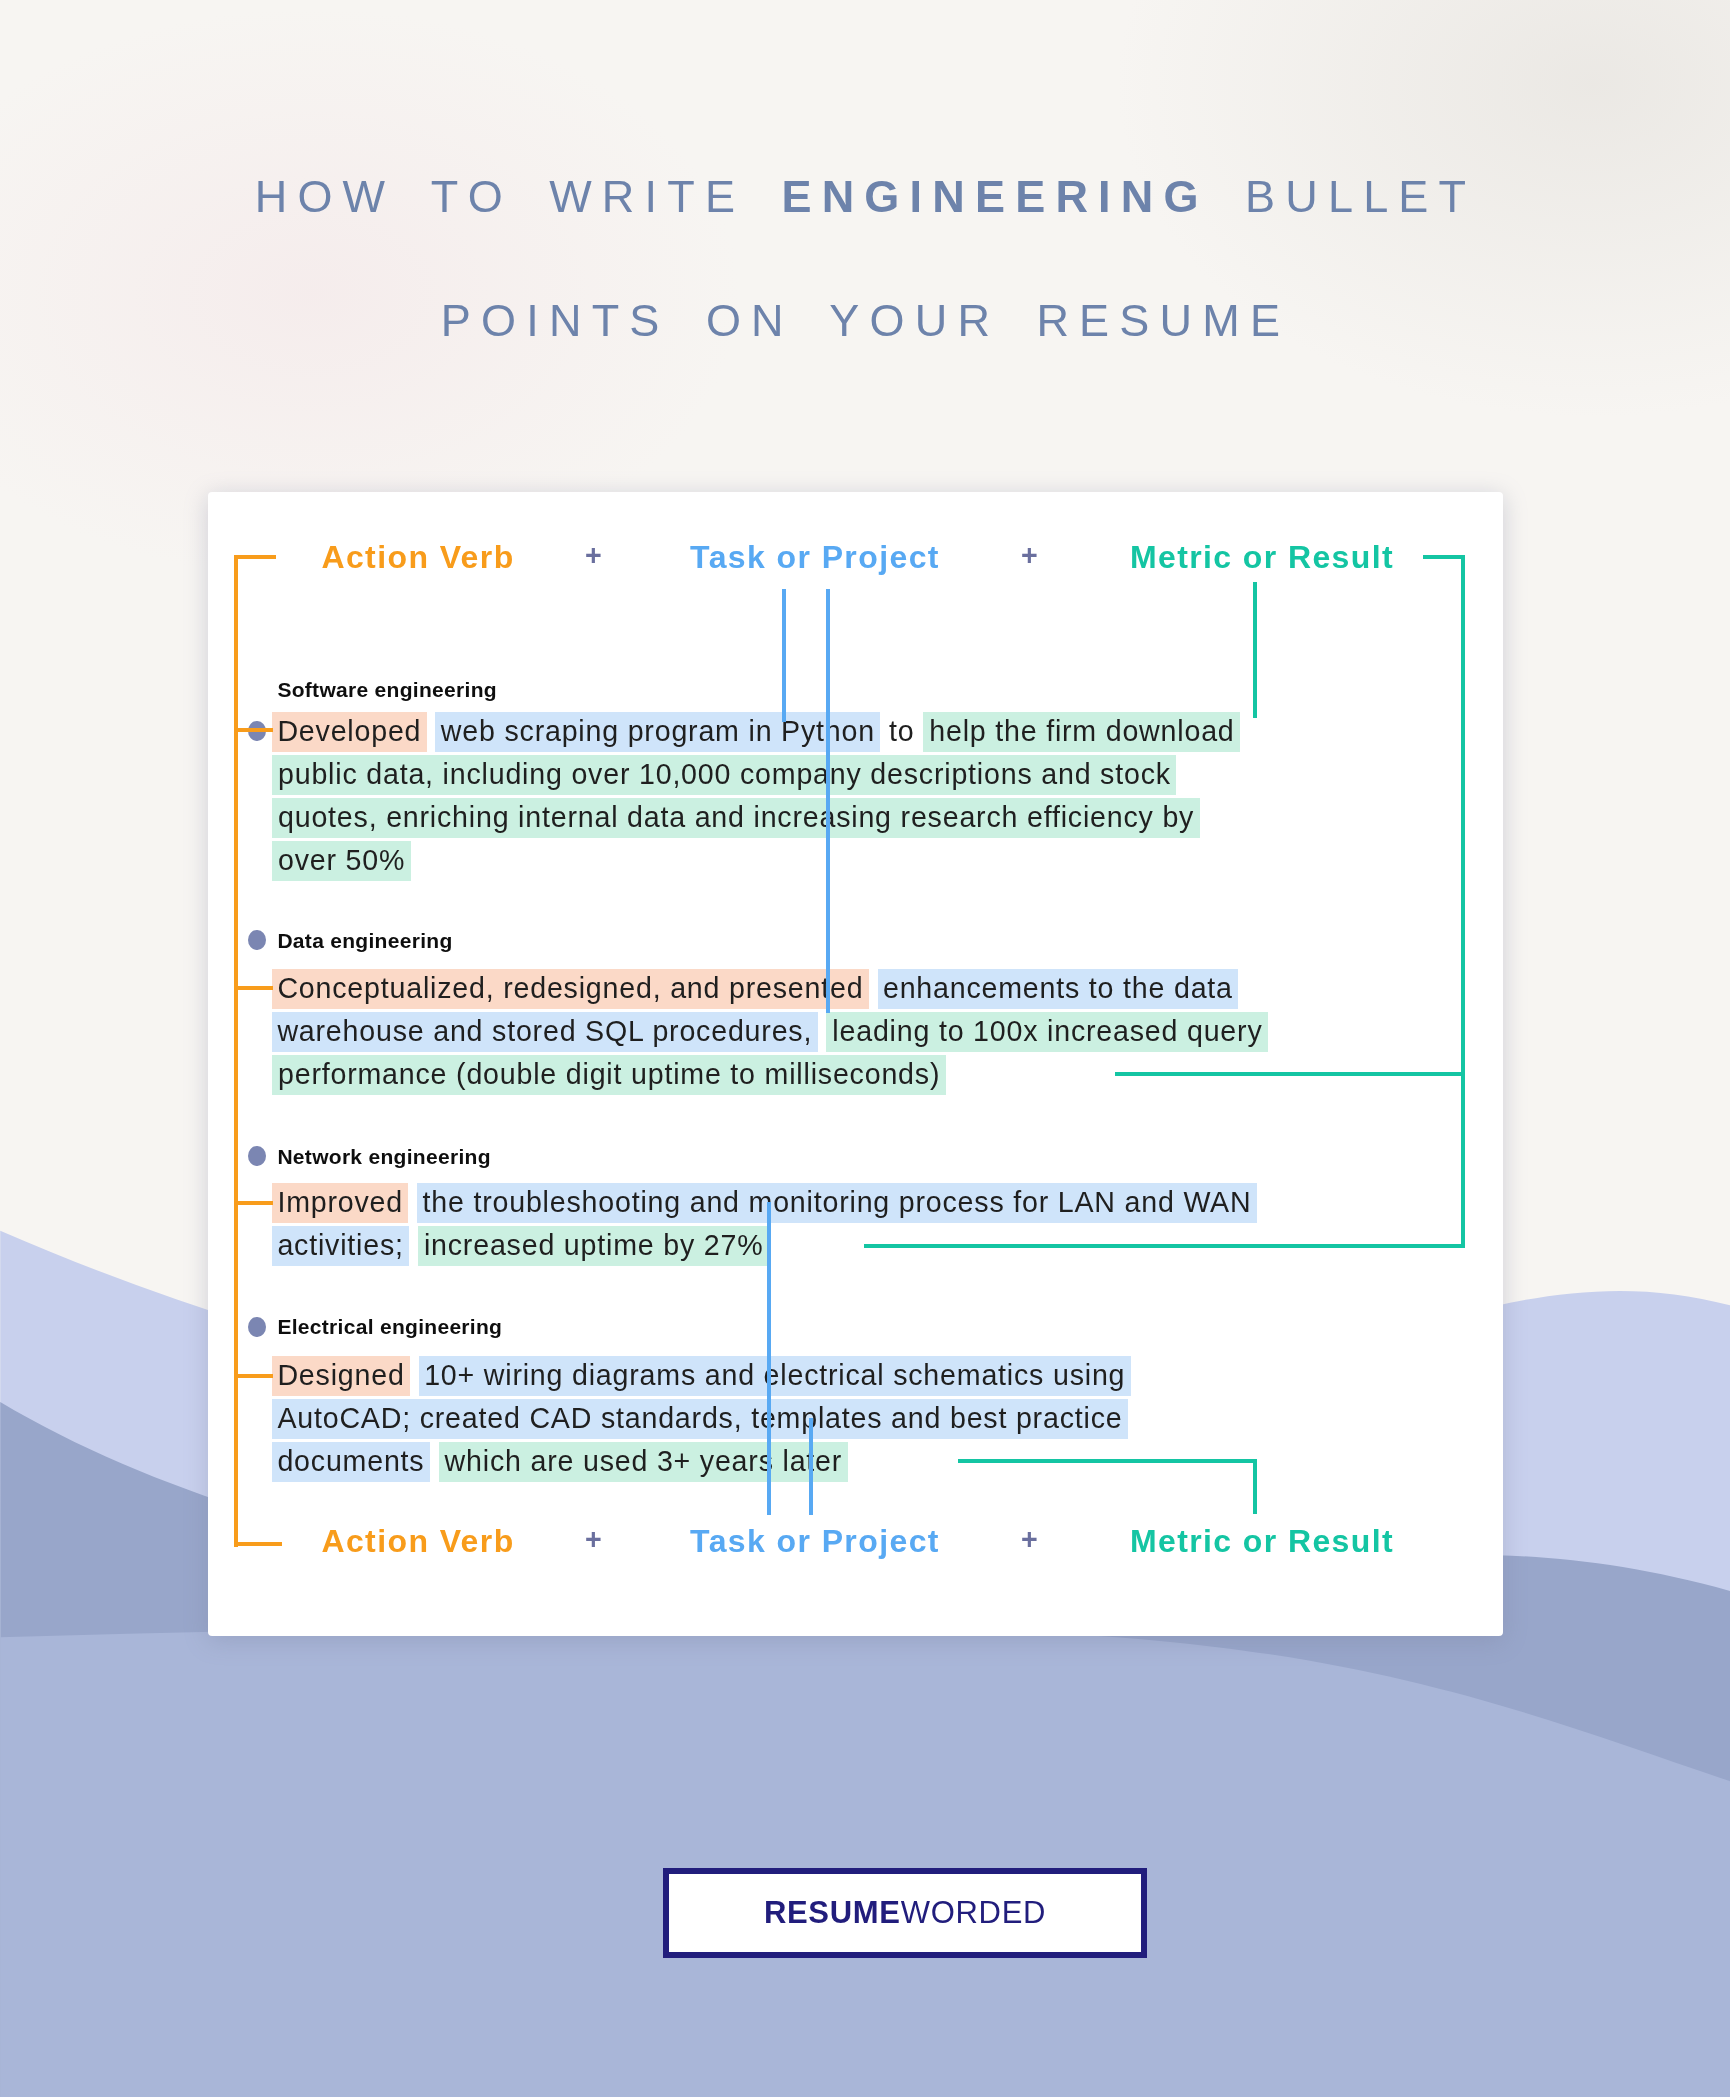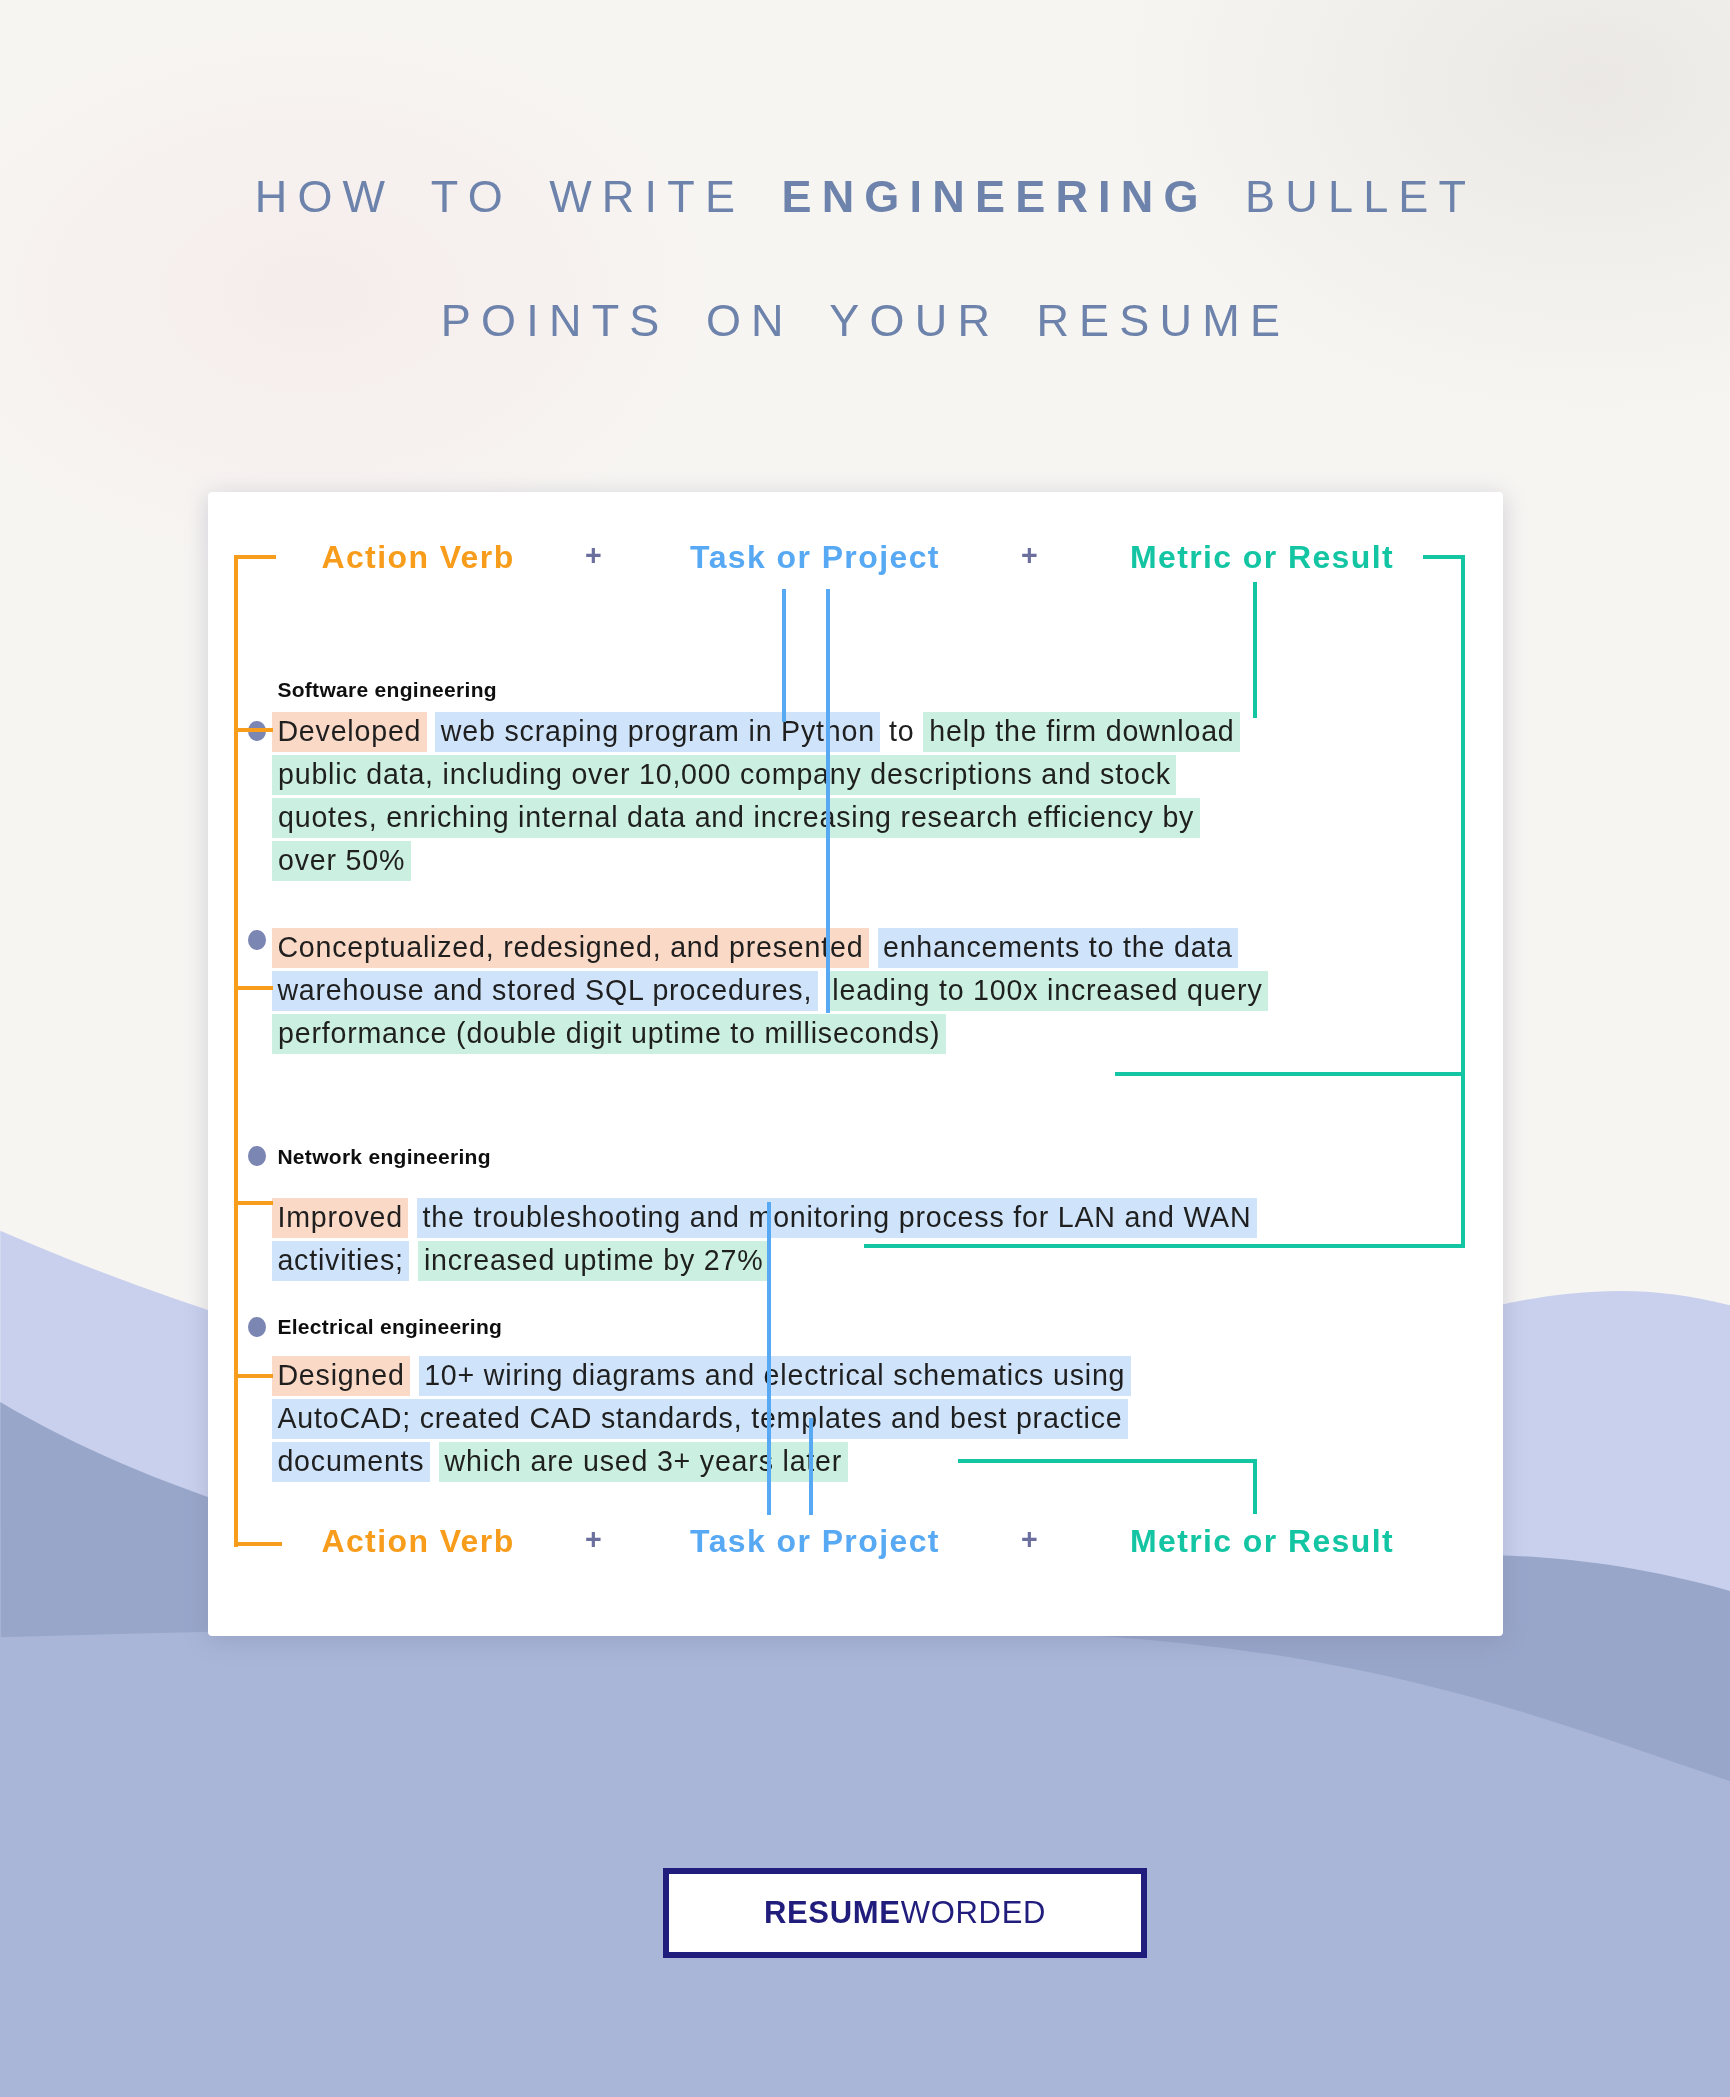--- a/index.html
+++ b/index.html
@@ -24,21 +24,21 @@
                  letter-spacing:1.4px;white-space:nowrap;}
   .row-top .formula-label{top:539px;} .row-bottom .formula-label{top:1523px;}
   .c-orange{color:var(--orange);} .c-blue{color:var(--task_blue);}
   .c-teal{color:var(--metric_teal);} .c-plus{color:var(--plus);font-size:28.6px;}
 
   .section{position:absolute;left:272px;}
   #section-software{top:669px;} #section-data{top:920px;}
   #section-network{top:1136px;} #section-electrical{top:1306px;}
   .sec-h{font-size:21px;font-weight:700;color:var(--heading);height:41px;line-height:41px;
          margin:0;padding-left:5.4px;letter-spacing:0.3px;}
-  #section-data .sec-lines{margin-top:6.1px;} #section-network .sec-lines{margin-top:19px;}
+  #section-data .sec-lines{margin-top:6.1px;} #section-network .sec-lines{margin-top:4px;}
   #section-electrical .sec-lines{margin-top:7.5px;}
   .bline{height:43px;line-height:43px;white-space:nowrap;font-size:28.6px;letter-spacing:0.8px;
          color:var(--text);}
   .hl{padding:3.4px 5.4px 4.8px;}
   .hl-peach{background:var(--hl_peach);} .hl-blue{background:var(--hl_blue);} .hl-green{background:var(--hl_green);padding-left:6px;}
 
   .dot{position:absolute;width:17.7px;height:20.4px;border-radius:50%;background:var(--dot);}
   .hline{position:absolute;height:4.1px;} .vline{position:absolute;width:4.1px;}
   .l-orange{background:var(--orange);} .l-blue{background:var(--task_blue);} .l-teal{background:var(--metric_teal);}
 
@@ -82,20 +82,21 @@
   <div class="section" id="section-software">
       <h3 class="sec-h">Software engineering</h3>
       <div class="sec-lines">
         <div class="bline"><span class="hl hl-peach">Developed</span><span> </span><span class="hl hl-blue">web scraping program in Python</span><span> to </span><span class="hl hl-green">help the firm download</span></div>
         <div class="bline"><span class="hl hl-green">public data, including over 10,000 company descriptions and stock</span></div>
         <div class="bline"><span class="hl hl-green">quotes, enriching internal data and increasing research efficiency by</span></div>
         <div class="bline"><span class="hl hl-green">over 50%</span></div>
       </div>
     </div>
   <div class="section" id="section-data">
+      <h3 class="sec-h">Data engineering</h3>
       <div class="sec-lines">
         <div class="bline"><span class="hl hl-peach">Conceptualized, redesigned, and presented</span><span> </span><span class="hl hl-blue">enhancements to the data</span></div>
         <div class="bline"><span class="hl hl-blue">warehouse and stored SQL procedures,</span><span> </span><span class="hl hl-green">leading to 100x increased query</span></div>
         <div class="bline"><span class="hl hl-green">performance (double digit uptime to milliseconds)</span></div>
       </div>
     </div>
   <div class="section" id="section-network">
       <h3 class="sec-h">Network engineering</h3>
       <div class="sec-lines">
         <div class="bline"><span class="hl hl-peach">Improved</span><span> </span><span class="hl hl-blue">the troubleshooting and monitoring process for LAN and WAN</span></div>

